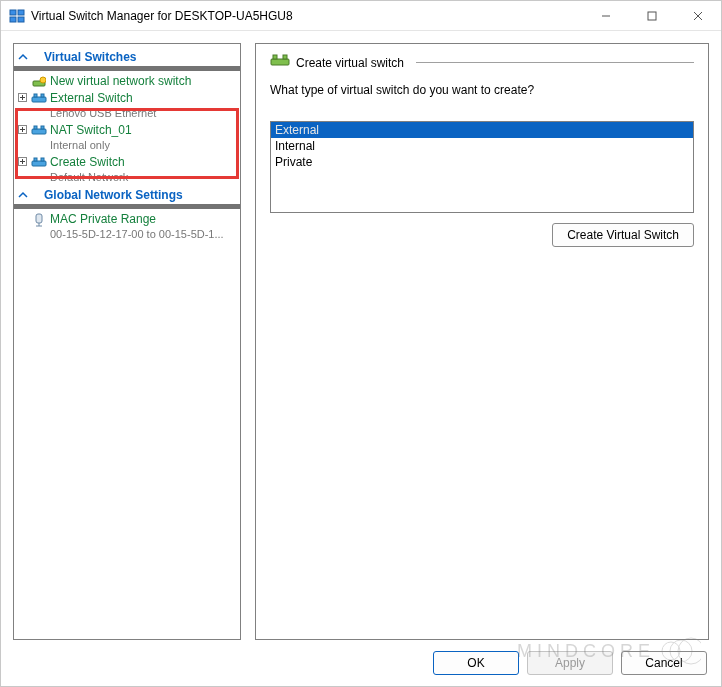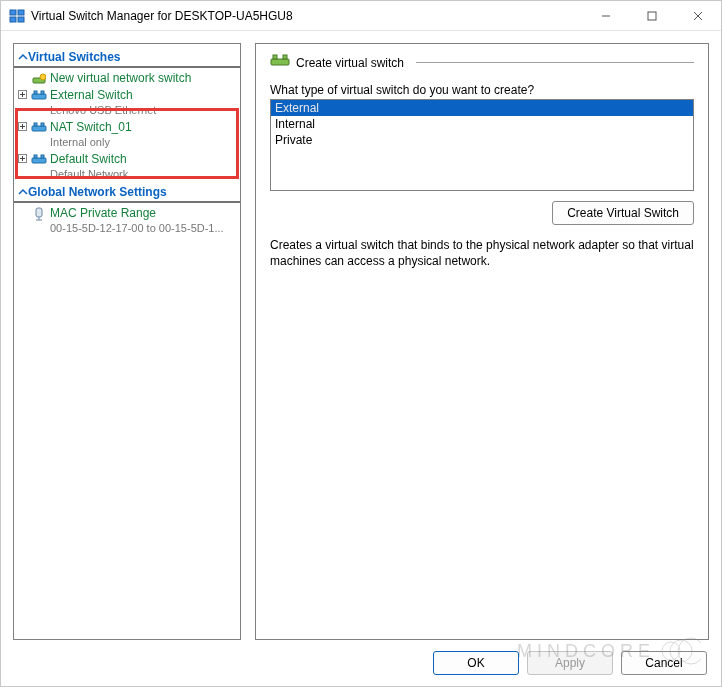--- a/index.html
+++ b/index.html
@@ -47,22 +47,22 @@
     padding:4px 0 4px 0;
     overflow-y:auto;
     position:relative;
   }
   .section-header {
     font-weight:bold;
     color:#0a63c2;
     font-size:12px;
     padding:2px 4px 2px 4px;
     display:flex; align-items:center;
-    gap:0;
-    border-bottom:2px solid #737373;
+    gap:16px;
+    border-bottom:5px solid #737373;
     margin-bottom:2px;
   }
   .chev-up {
     width:10px; height:10px;
     display:inline-flex; align-items:center; justify-content:center;
   }
   .tree-row {
     display:flex; align-items:flex-start;
     padding:1px 4px 1px 4px;
     gap:3px;
@@ -99,21 +99,21 @@
   .pane-header {
     display:flex; align-items:center;
     gap:6px;
     margin-bottom:12px;
   }
   .pane-header .rule {
     flex:1;
     border-top:1px solid #a0a0a0;
     height:0; margin-left:6px;
   }
-  .prompt { margin-bottom:2px; }
+  .prompt { margin-bottom:24px; }
   .listbox {
     border:1px solid #808080;
     height:92px;
     overflow-y:auto;
     background:#fff;
   }
   .listbox .opt {
     padding:1px 4px;
   }
   .listbox .opt.selected {
@@ -265,21 +265,21 @@
               </svg>
           </span>
           <span class="node-icon">
             <svg width="16" height="12" viewBox="0 0 16 12">
               <rect x="1" y="4" width="14" height="5" rx="1" fill="#4aa3e0" stroke="#1f6ea5"></rect>
               <rect x="3" y="1" width="3" height="3" fill="#4aa3e0" stroke="#1f6ea5"></rect>
               <rect x="10" y="1" width="3" height="3" fill="#4aa3e0" stroke="#1f6ea5"></rect>
             </svg>
           </span>
           <span class="node-labels">
-            <span class="node-title">Default Switch</span>
+            <span class="node-title">Create Switch</span>
             <span class="node-sub">Default Network</span>
           </span>
         </div>
       </div>
 
       <div class="section-header">
         <span class="chev-up">
           <svg width="10" height="10">
               <polyline points="1,7 5,3 9,7" fill="none" stroke="#0a63c2" stroke-width="1.5"></polyline>
             </svg>
@@ -326,21 +326,20 @@
       <div class="listbox">
         <div class="opt selected">External</div>
         <div class="opt">Internal</div>
         <div class="opt">Private</div>
       </div>
 
       <div class="btn-row">
         <button class="btn">Create Virtual Switch</button>
       </div>
 
-      <div class="desc">Creates a virtual switch that binds to the physical network adapter so that virtual machines can access a physical network.</div>
     </div>
   </div>
 
   <div class="footer">
     <button class="btn primary">OK</button>
     <button class="btn apply">Apply</button>
     <button class="btn">Cancel</button>
   </div>
 
   <div class="watermark">

